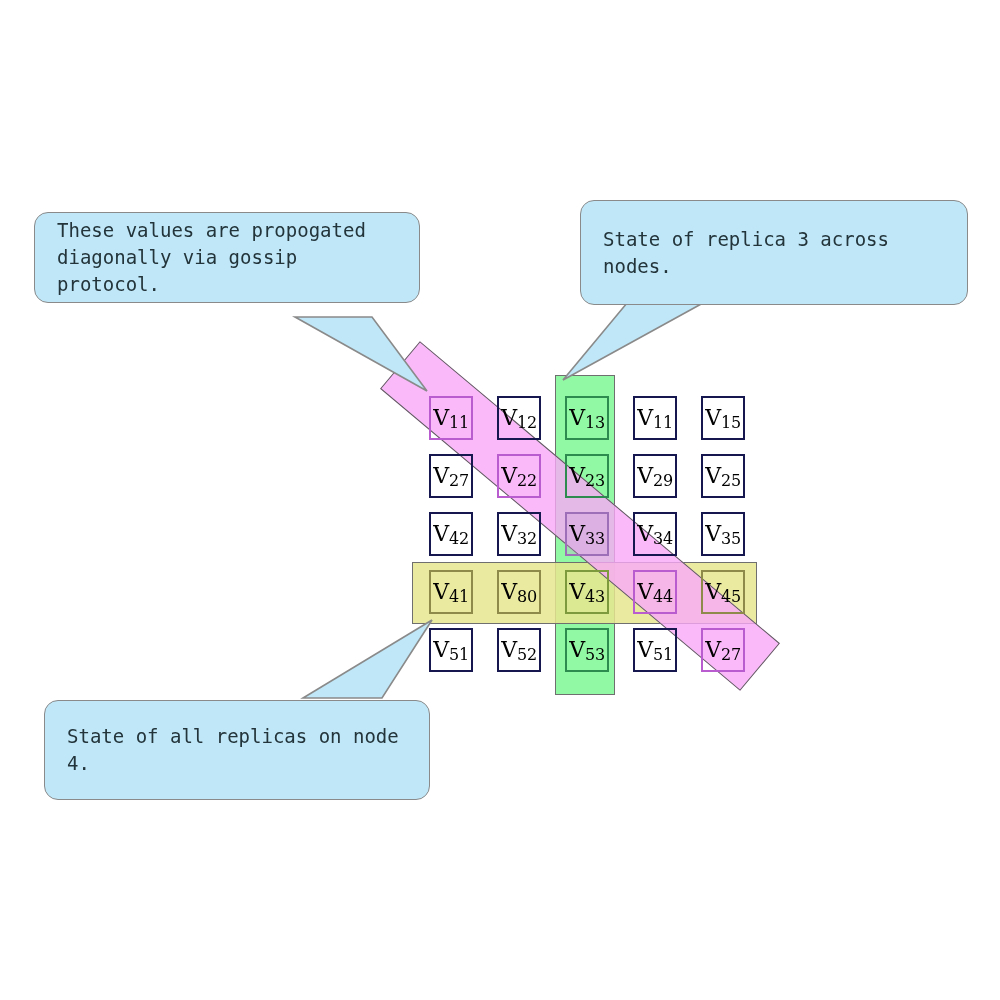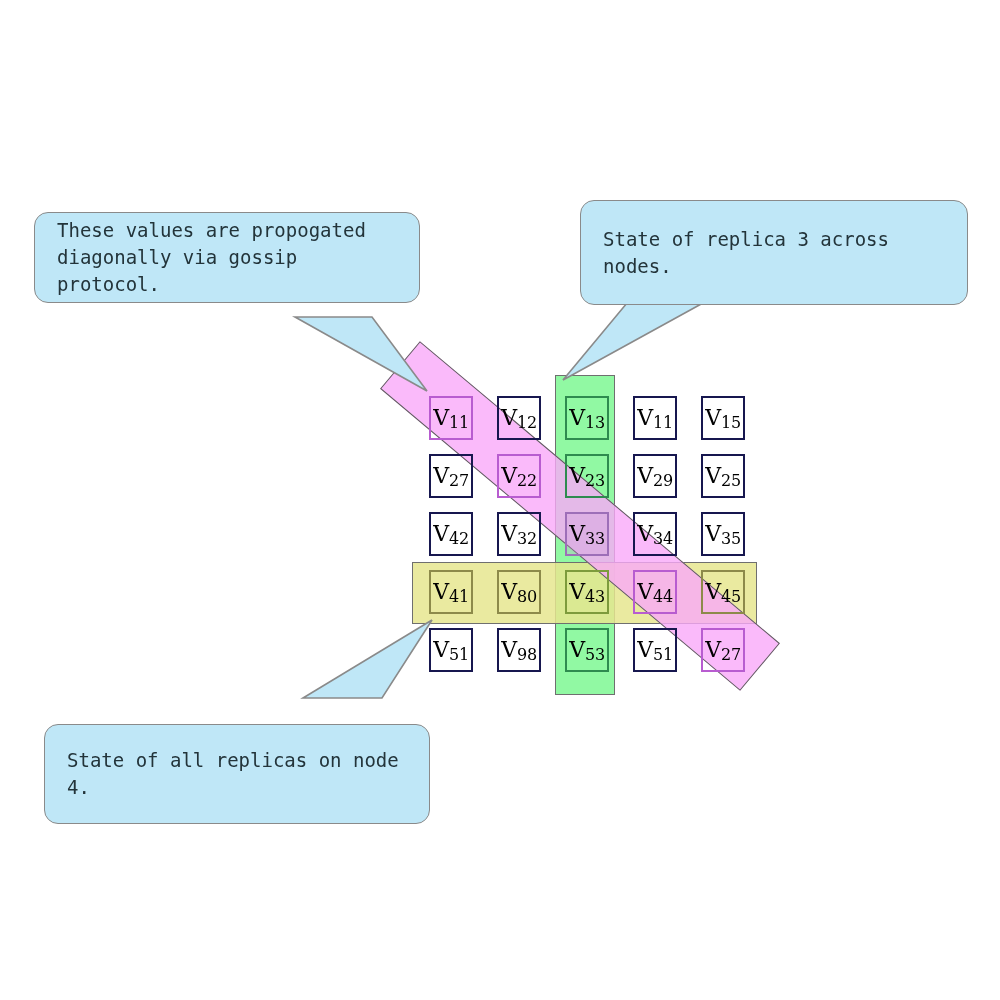--- a/index.html
+++ b/index.html
@@ -27,21 +27,21 @@
     font-family:"DejaVu Sans Mono", monospace;
     font-size:19px;
     color:#23343a;
     line-height:1.42;
     white-space:pre-line;
     padding:0 22px;
     width:100%;
   }
   #callout-gossip{left:34px;top:212px;width:386px;height:91px;}
   #callout-replica3{left:580px;top:200px;width:388px;height:105px;align-items:center;}
-  #callout-node4{left:44px;top:700px;width:386px;height:100px;margin-top:24px;}
+  #callout-node4{left:44px;top:700px;width:386px;height:100px;}
 
   
   #tails{position:absolute;left:0;top:0;width:1000px;height:1000px;z-index:30;}
 
   
   .band{position:absolute;box-sizing:border-box;}
   #band-replica3{
     left:555px;top:375px;width:60px;height:320px;
     background:rgba(130,248,150,0.88);
     border:1.8px solid #6f6f6f;
@@ -209,21 +209,21 @@
       <div class="cell c-yellow">
         <span class="v">V</span>
         <span class="sub">45</span>
       </div>
       <div class="cell ">
         <span class="v">V</span>
         <span class="sub">51</span>
       </div>
       <div class="cell ">
         <span class="v">V</span>
-        <span class="sub">98</span>
+        <span class="sub">52</span>
       </div>
       <div class="cell c-green">
         <span class="v">V</span>
         <span class="sub">53</span>
       </div>
       <div class="cell ">
         <span class="v">V</span>
         <span class="sub">51</span>
       </div>
       <div class="cell c-magenta">

